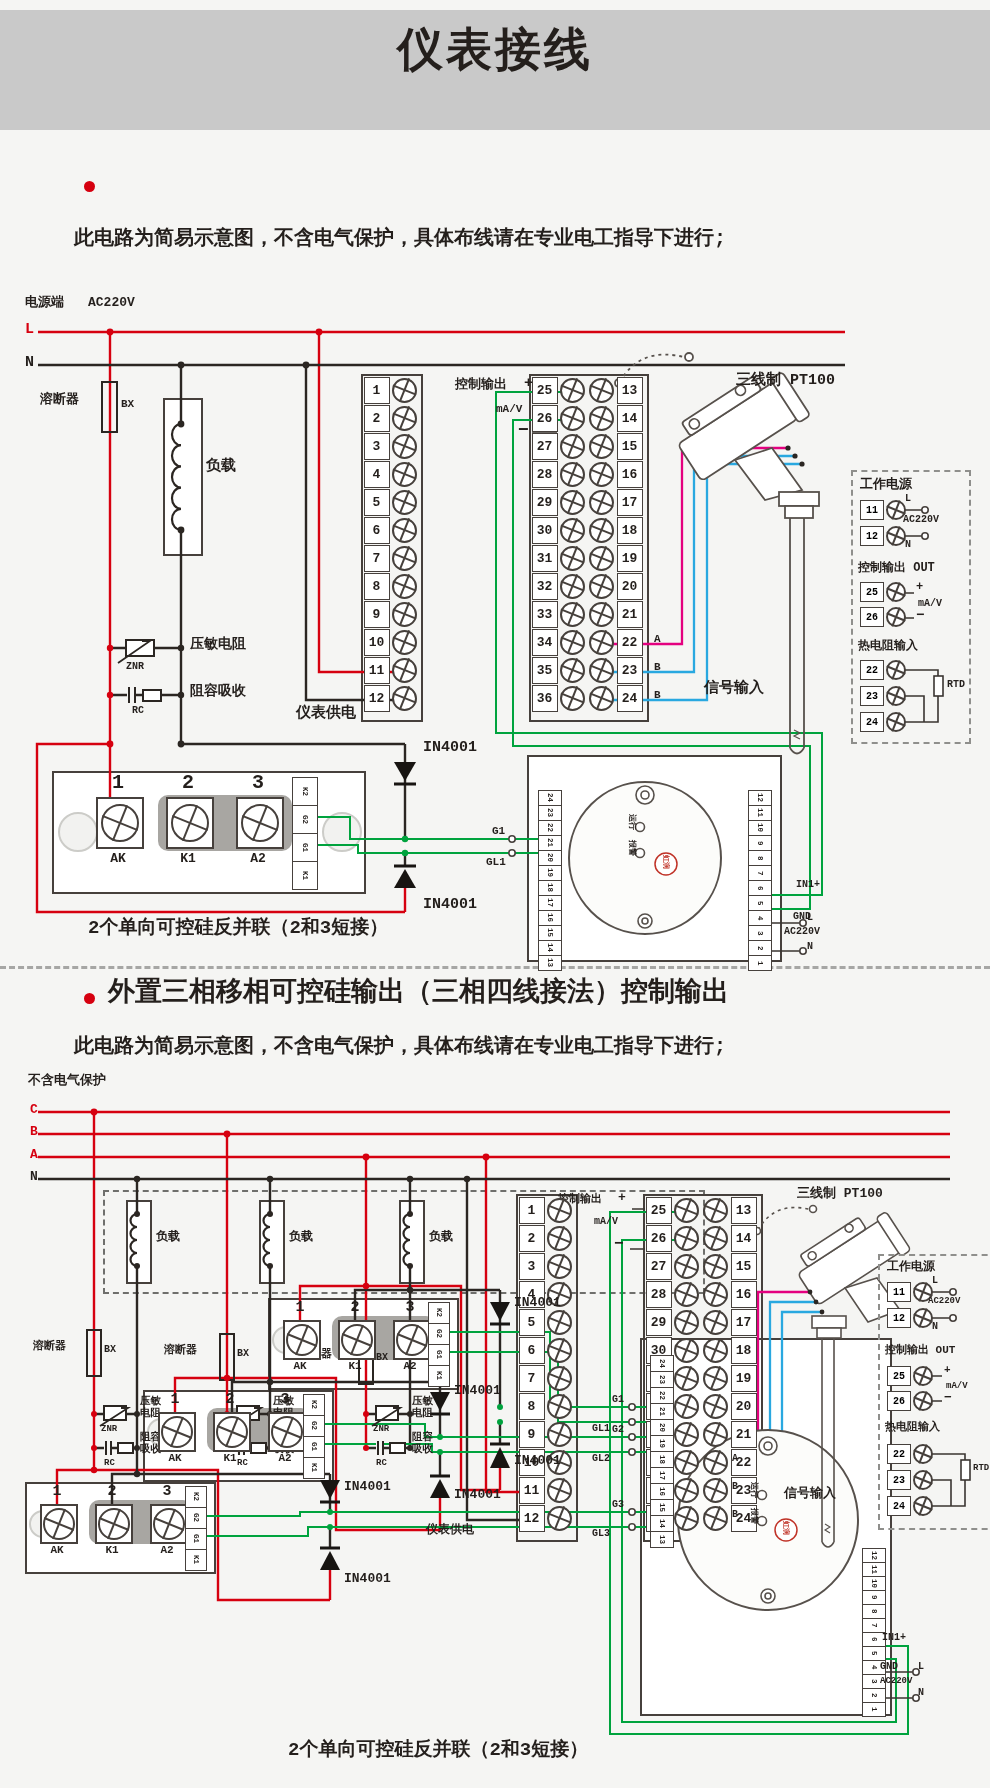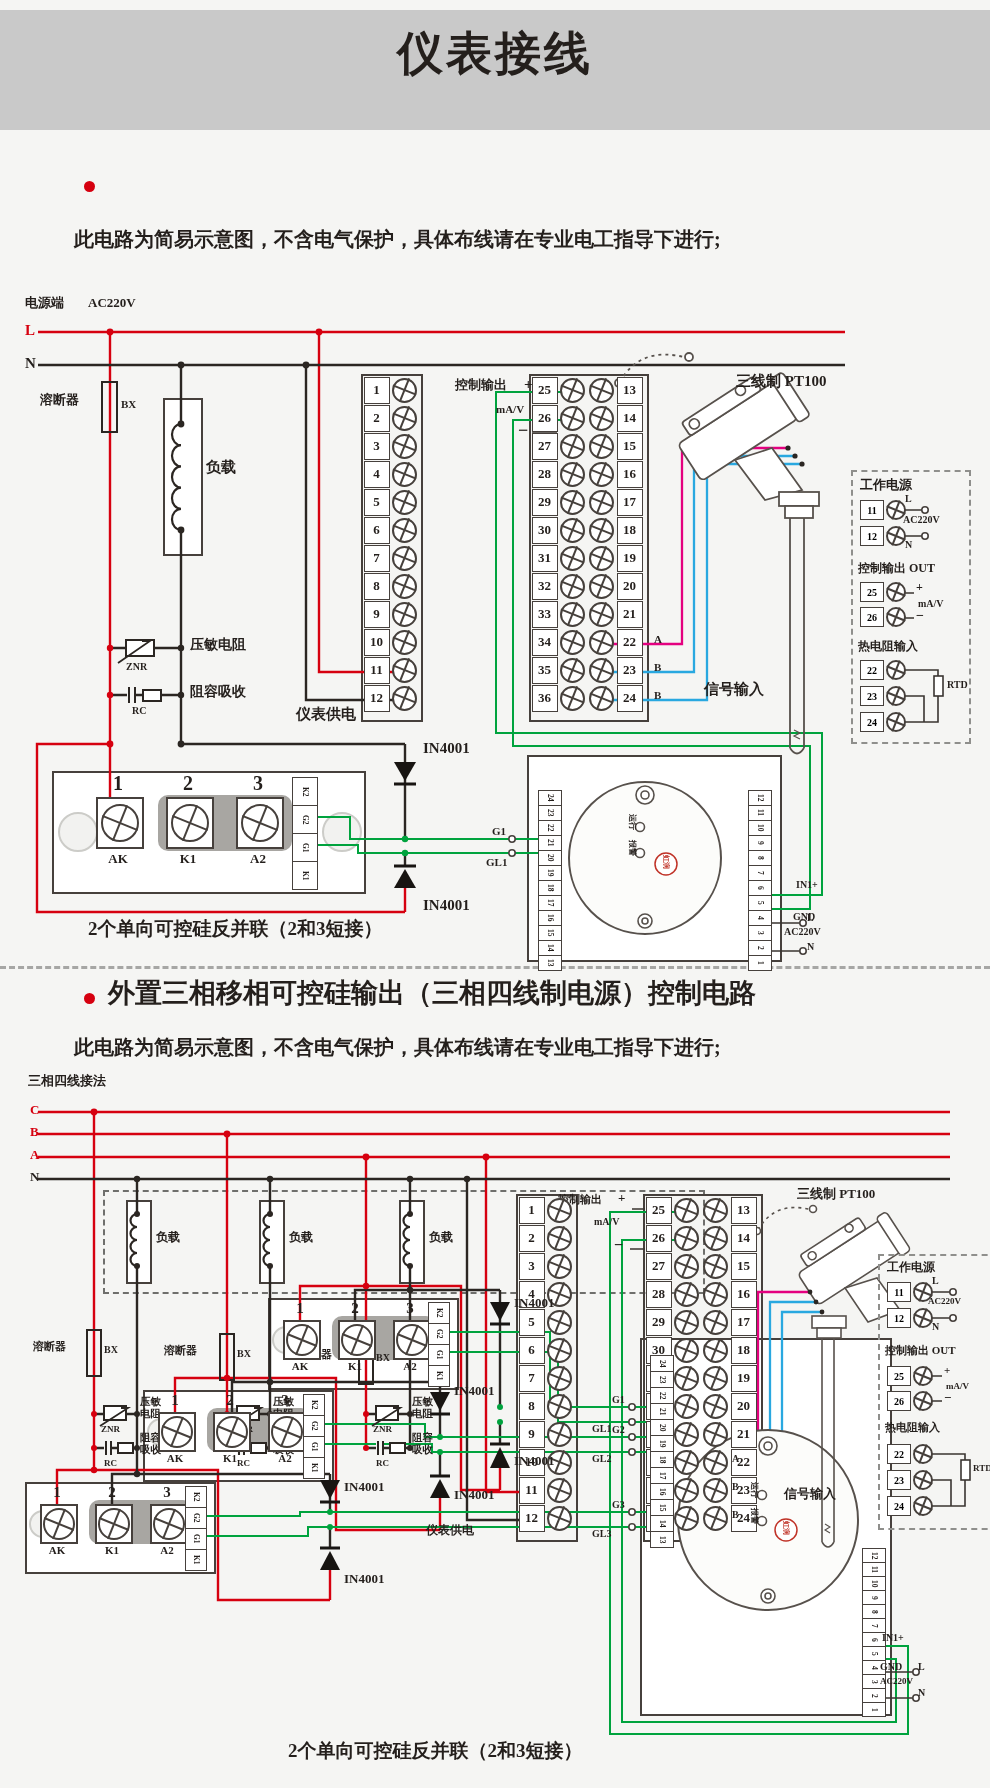--- a/index.html
+++ b/index.html
@@ -1,17 +1,17 @@
 <!DOCTYPE html>
 <html><head>
 <meta charset="utf-8">
 <style>
   html,body{margin:0;padding:0;background:#fff;}
   #cv{position:relative;width:990px;height:1788px;background:#f5f5f3;overflow:hidden;
-      font-family:Liberation Serif, serif;}
+      font-family:Liberation Mono, monospace;}
   .abs{position:absolute;}
   .lb{position:absolute;white-space:nowrap;color:#241f1c;font-weight:bold;line-height:1.12;}
   .red{color:#d6000f;}
   .ctr{text-align:center;}
   .vt{transform:rotate(90deg);transform-origin:0 0;}
   .wrap2{white-space:normal;width:26px;}
   
   .box{position:absolute;background:#fff;border:2px solid #46403c;}
   .band{position:absolute;background:#a8a6a2;border-radius:10px;}
   .pad{position:absolute;border:2px solid #ccccc8;background:#f2f2f0;border-radius:50%;}
@@ -804,23 +804,23 @@
   <div class="prow" style="left:860px;top:711px;">
       <span class="pn">24</span>
       <span class="pn2 screw s16">
         <i></i>
         <i></i>
       </span>
     </div>
   <div class="lb" style="left:947px;top:679px;font-size:10px;">RTD</div>
 
   <div class="bdot" style="left:84px;top:993px;"></div>
-  <div class="lb" style="left:108px;top:978px;font-size:27px;">外置三相移相可控硅输出（三相四线制电源）控制电路</div>
+  <div class="lb" style="left:108px;top:978px;font-size:27px;">外置三相移相可控硅输出（三相四线接法）控制输出</div>
   <div class="lb" style="left:74px;top:1036px;font-size:20px;">此电路为简易示意图，不含电气保护，具体布线请在专业电工指导下进行;</div>
-  <div class="lb" style="left:28px;top:1074px;font-size:13px;">三相四线接法</div>
+  <div class="lb" style="left:28px;top:1074px;font-size:13px;">不含电气保护</div>
   <div class="lb red" style="left:30px;top:1103px;font-size:13px;">C</div>
   <div class="lb red" style="left:30px;top:1125px;font-size:13px;">B</div>
   <div class="lb red" style="left:30px;top:1148px;font-size:13px;">A</div>
   <div class="lb" style="left:30px;top:1170px;font-size:13px;">N</div>
 
   <div class="lb" style="left:156px;top:1231px;font-size:12px;">负载</div>
   <div class="lb" style="left:289px;top:1231px;font-size:12px;">负载</div>
   <div class="lb" style="left:429px;top:1231px;font-size:12px;">负载</div>
 
   <div class="lb" style="left:33px;top:1340px;font-size:11px;">溶断器</div>

